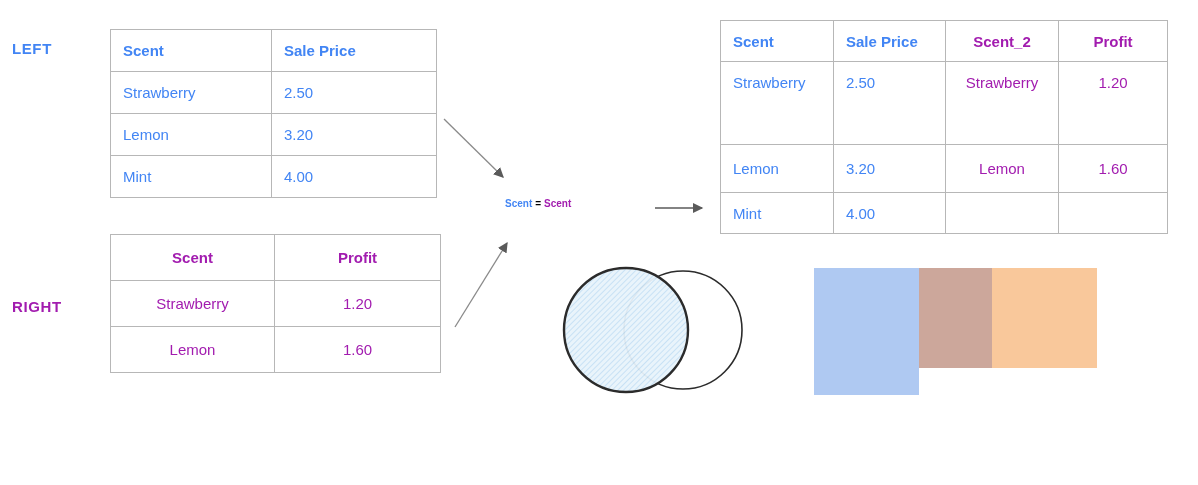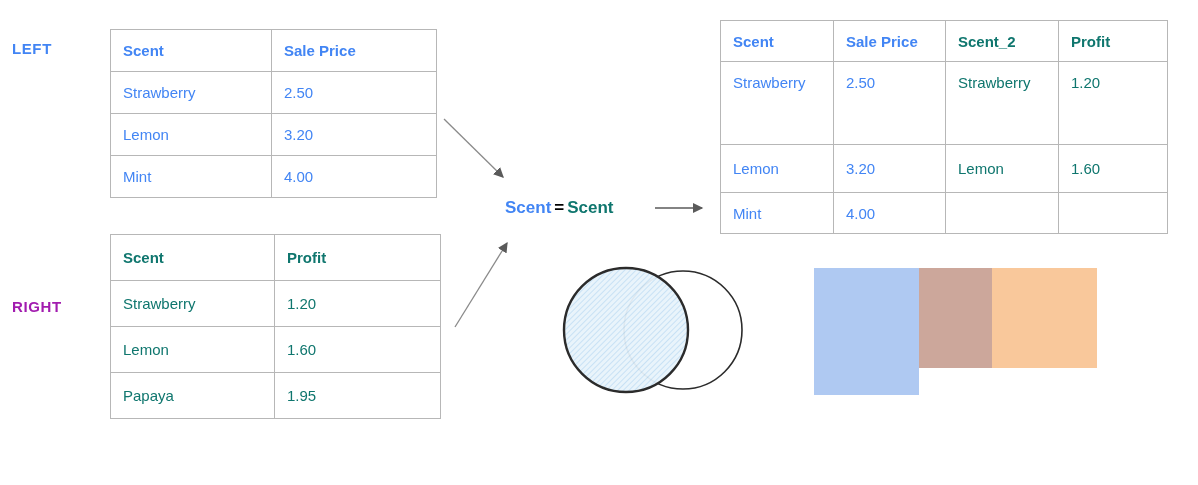--- a/index.html
+++ b/index.html
@@ -39,21 +39,21 @@
   .tbl td {
     border: 1px solid #b7b7b7;
     padding: 0 12px;
     font-size: 15px;
     vertical-align: middle;
     white-space: nowrap;
     overflow: hidden;
   }
   .tbl td.hdr { font-weight: bold; }
   .blue   { color: #4285F4; }
-  .orange { color: #0f766e; }
+  .orange { color: #a21caf; text-align: center; }
 
   
   #left-table  { left: 110px; top: 29px; width: 326px; }
   #left-table td { height: 41px; }
   #left-table col.c1 { width: 161px; }
   #left-table col.c2 { width: 165px; }
 
   
   #right-table { left: 110px; top: 234px; width: 330px; }
   #right-table td { height: 45px; }
@@ -68,21 +68,21 @@
   #result-table col.c4 { width: 109px; }
   #result-table td { height: 40px; }
   #result-table tr.tall td { height: 70px; vertical-align: top; padding-top: 12px; }
   #result-table tr.mid  td { height: 47px; }
 
   
   #join-cond {
     position: absolute;
     left: 505px;
     top: 198px;
-    font-size: 17px;
+    font-size: 10px;
     font-weight: bold;
     white-space: nowrap;
   }
   #join-cond .eq { color: #000000; padding: 0 3px; }
 
   
   #arrows {
     position: absolute;
     left: 0; top: 0;
     width: 1198px; height: 485px;
@@ -143,24 +143,20 @@
         <td class="hdr orange">Scent</td>
         <td class="hdr orange">Profit</td>
       </tr>
       <tr>
         <td class="orange">Strawberry</td>
         <td class="orange">1.20</td>
       </tr>
       <tr>
         <td class="orange">Lemon</td>
         <td class="orange">1.60</td>
-      </tr>
-      <tr>
-        <td class="orange">Papaya</td>
-        <td class="orange">1.95</td>
       </tr>
     </tbody>
   </table>
 
   <table class="tbl" id="result-table">
     <colgroup>
         <col class="c1">
         <col class="c2">
         <col class="c3">
         <col class="c4">

